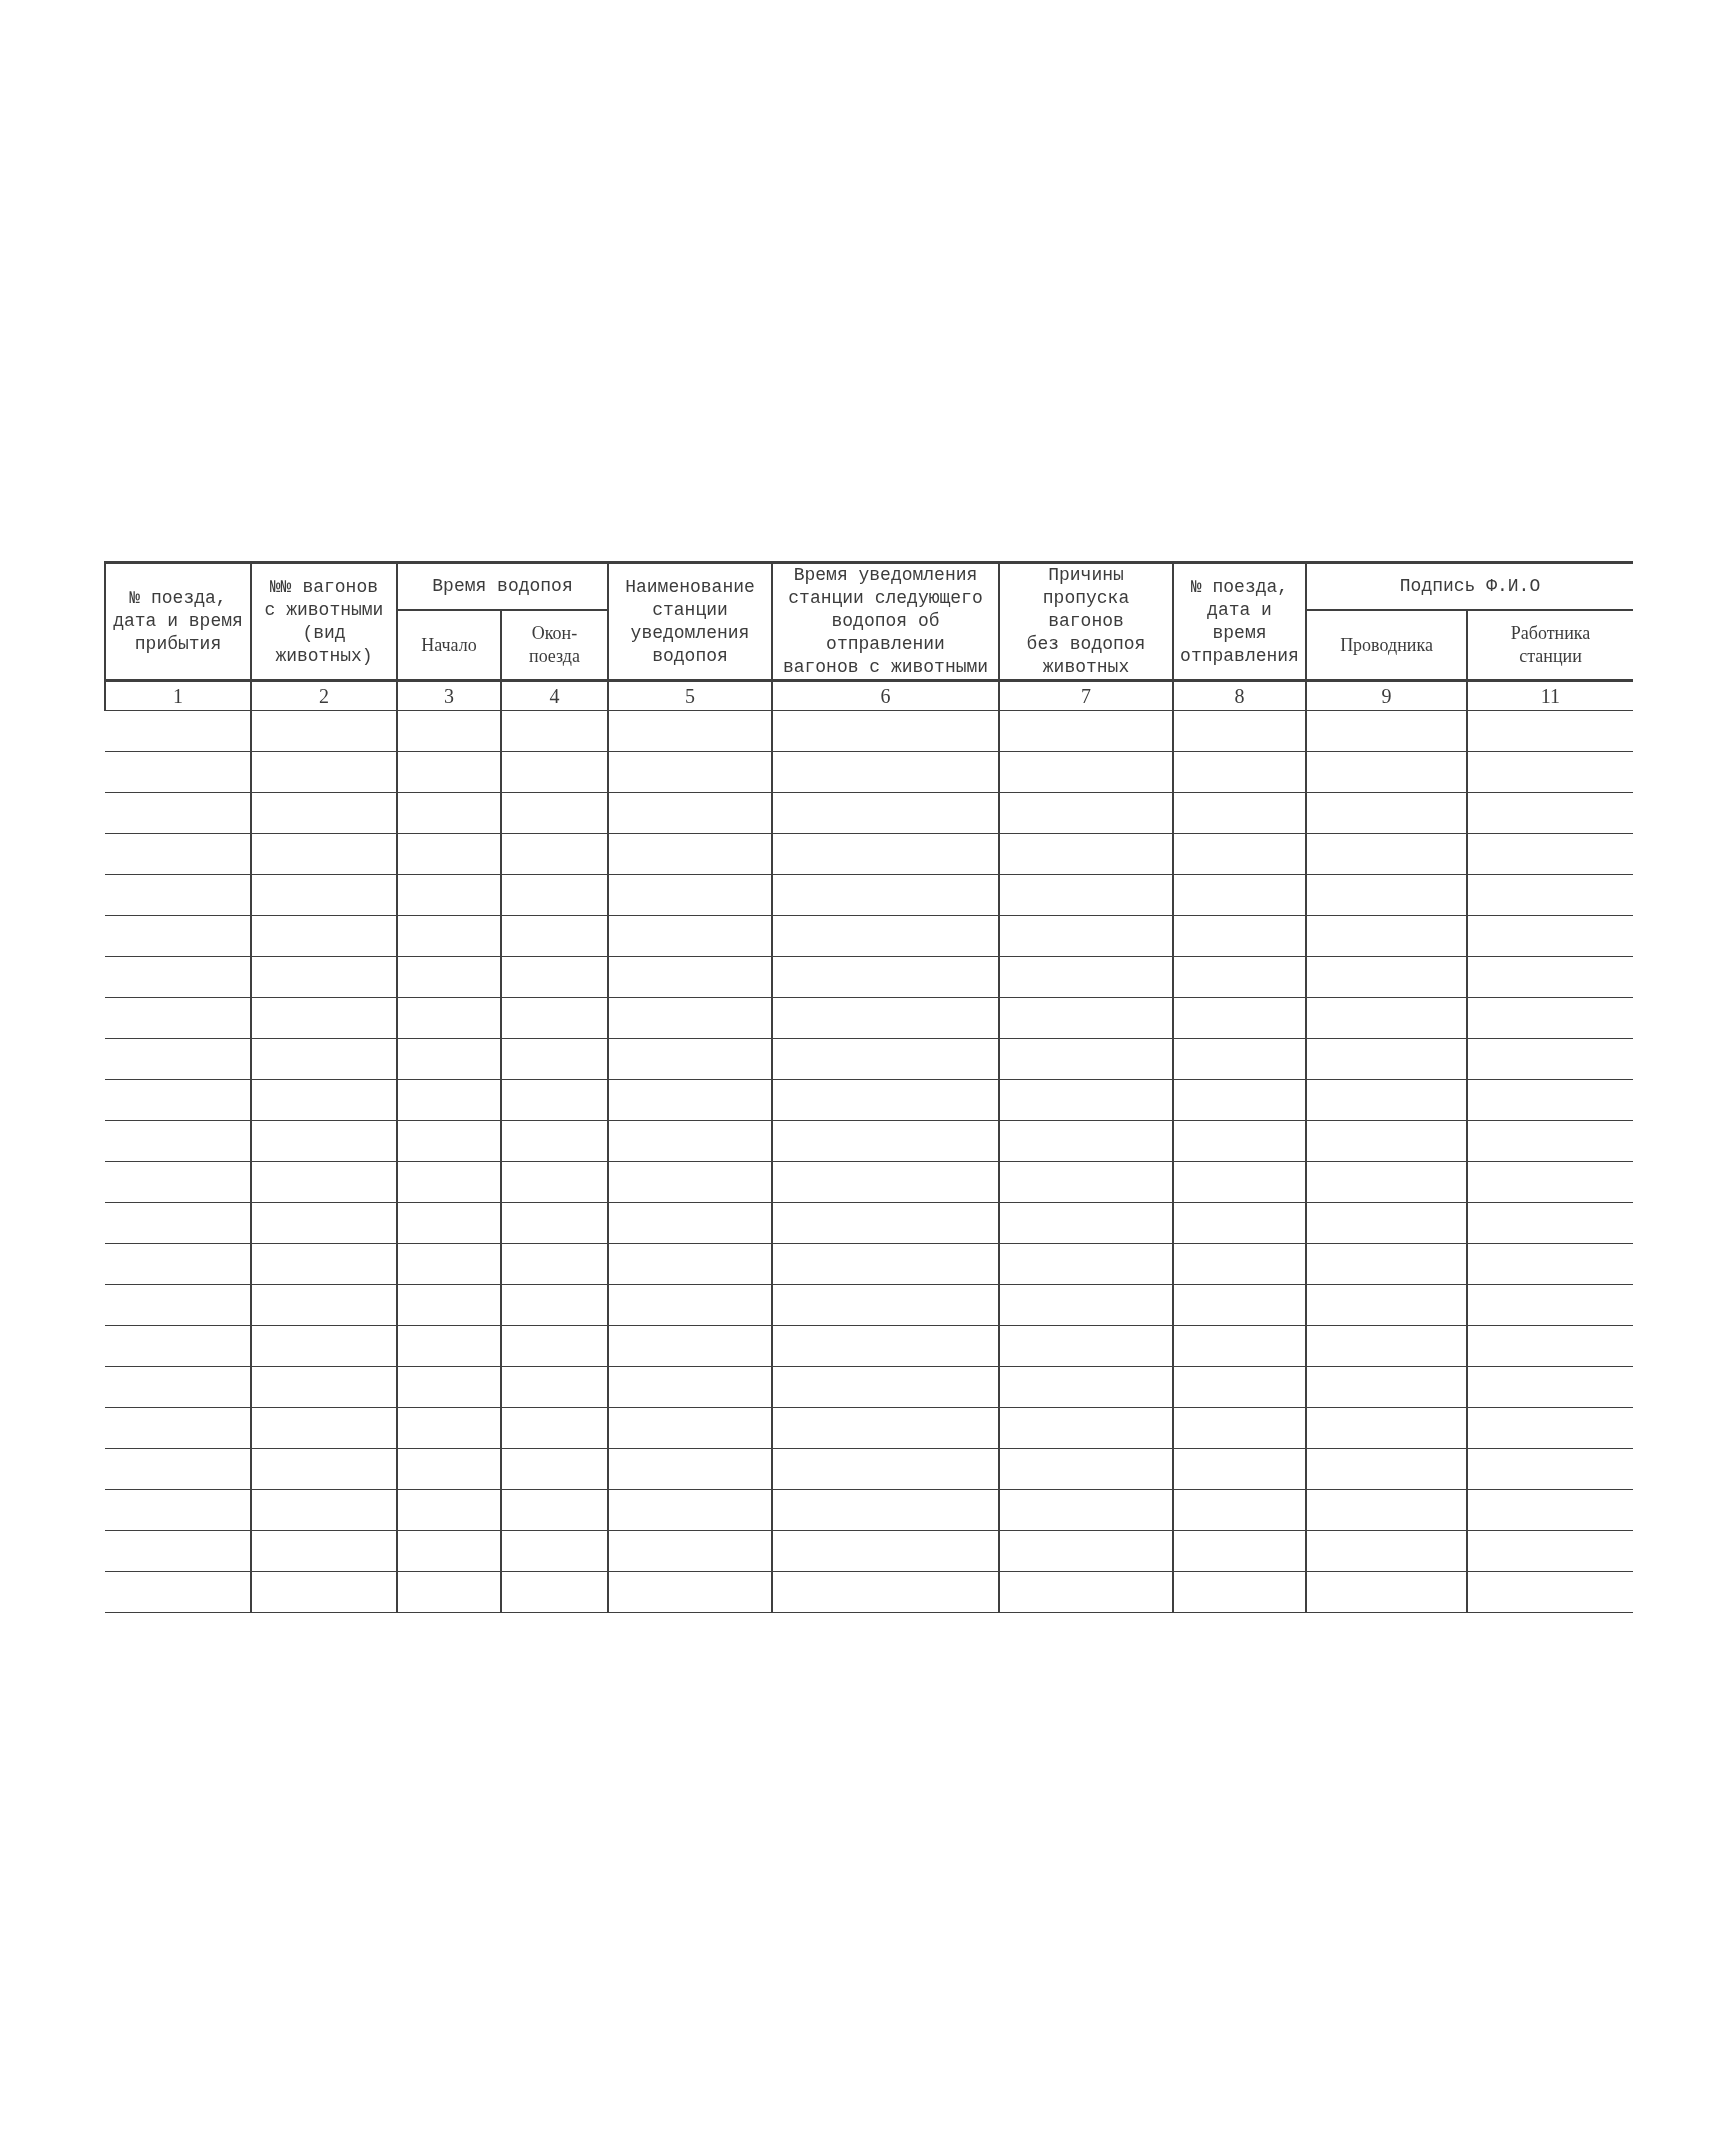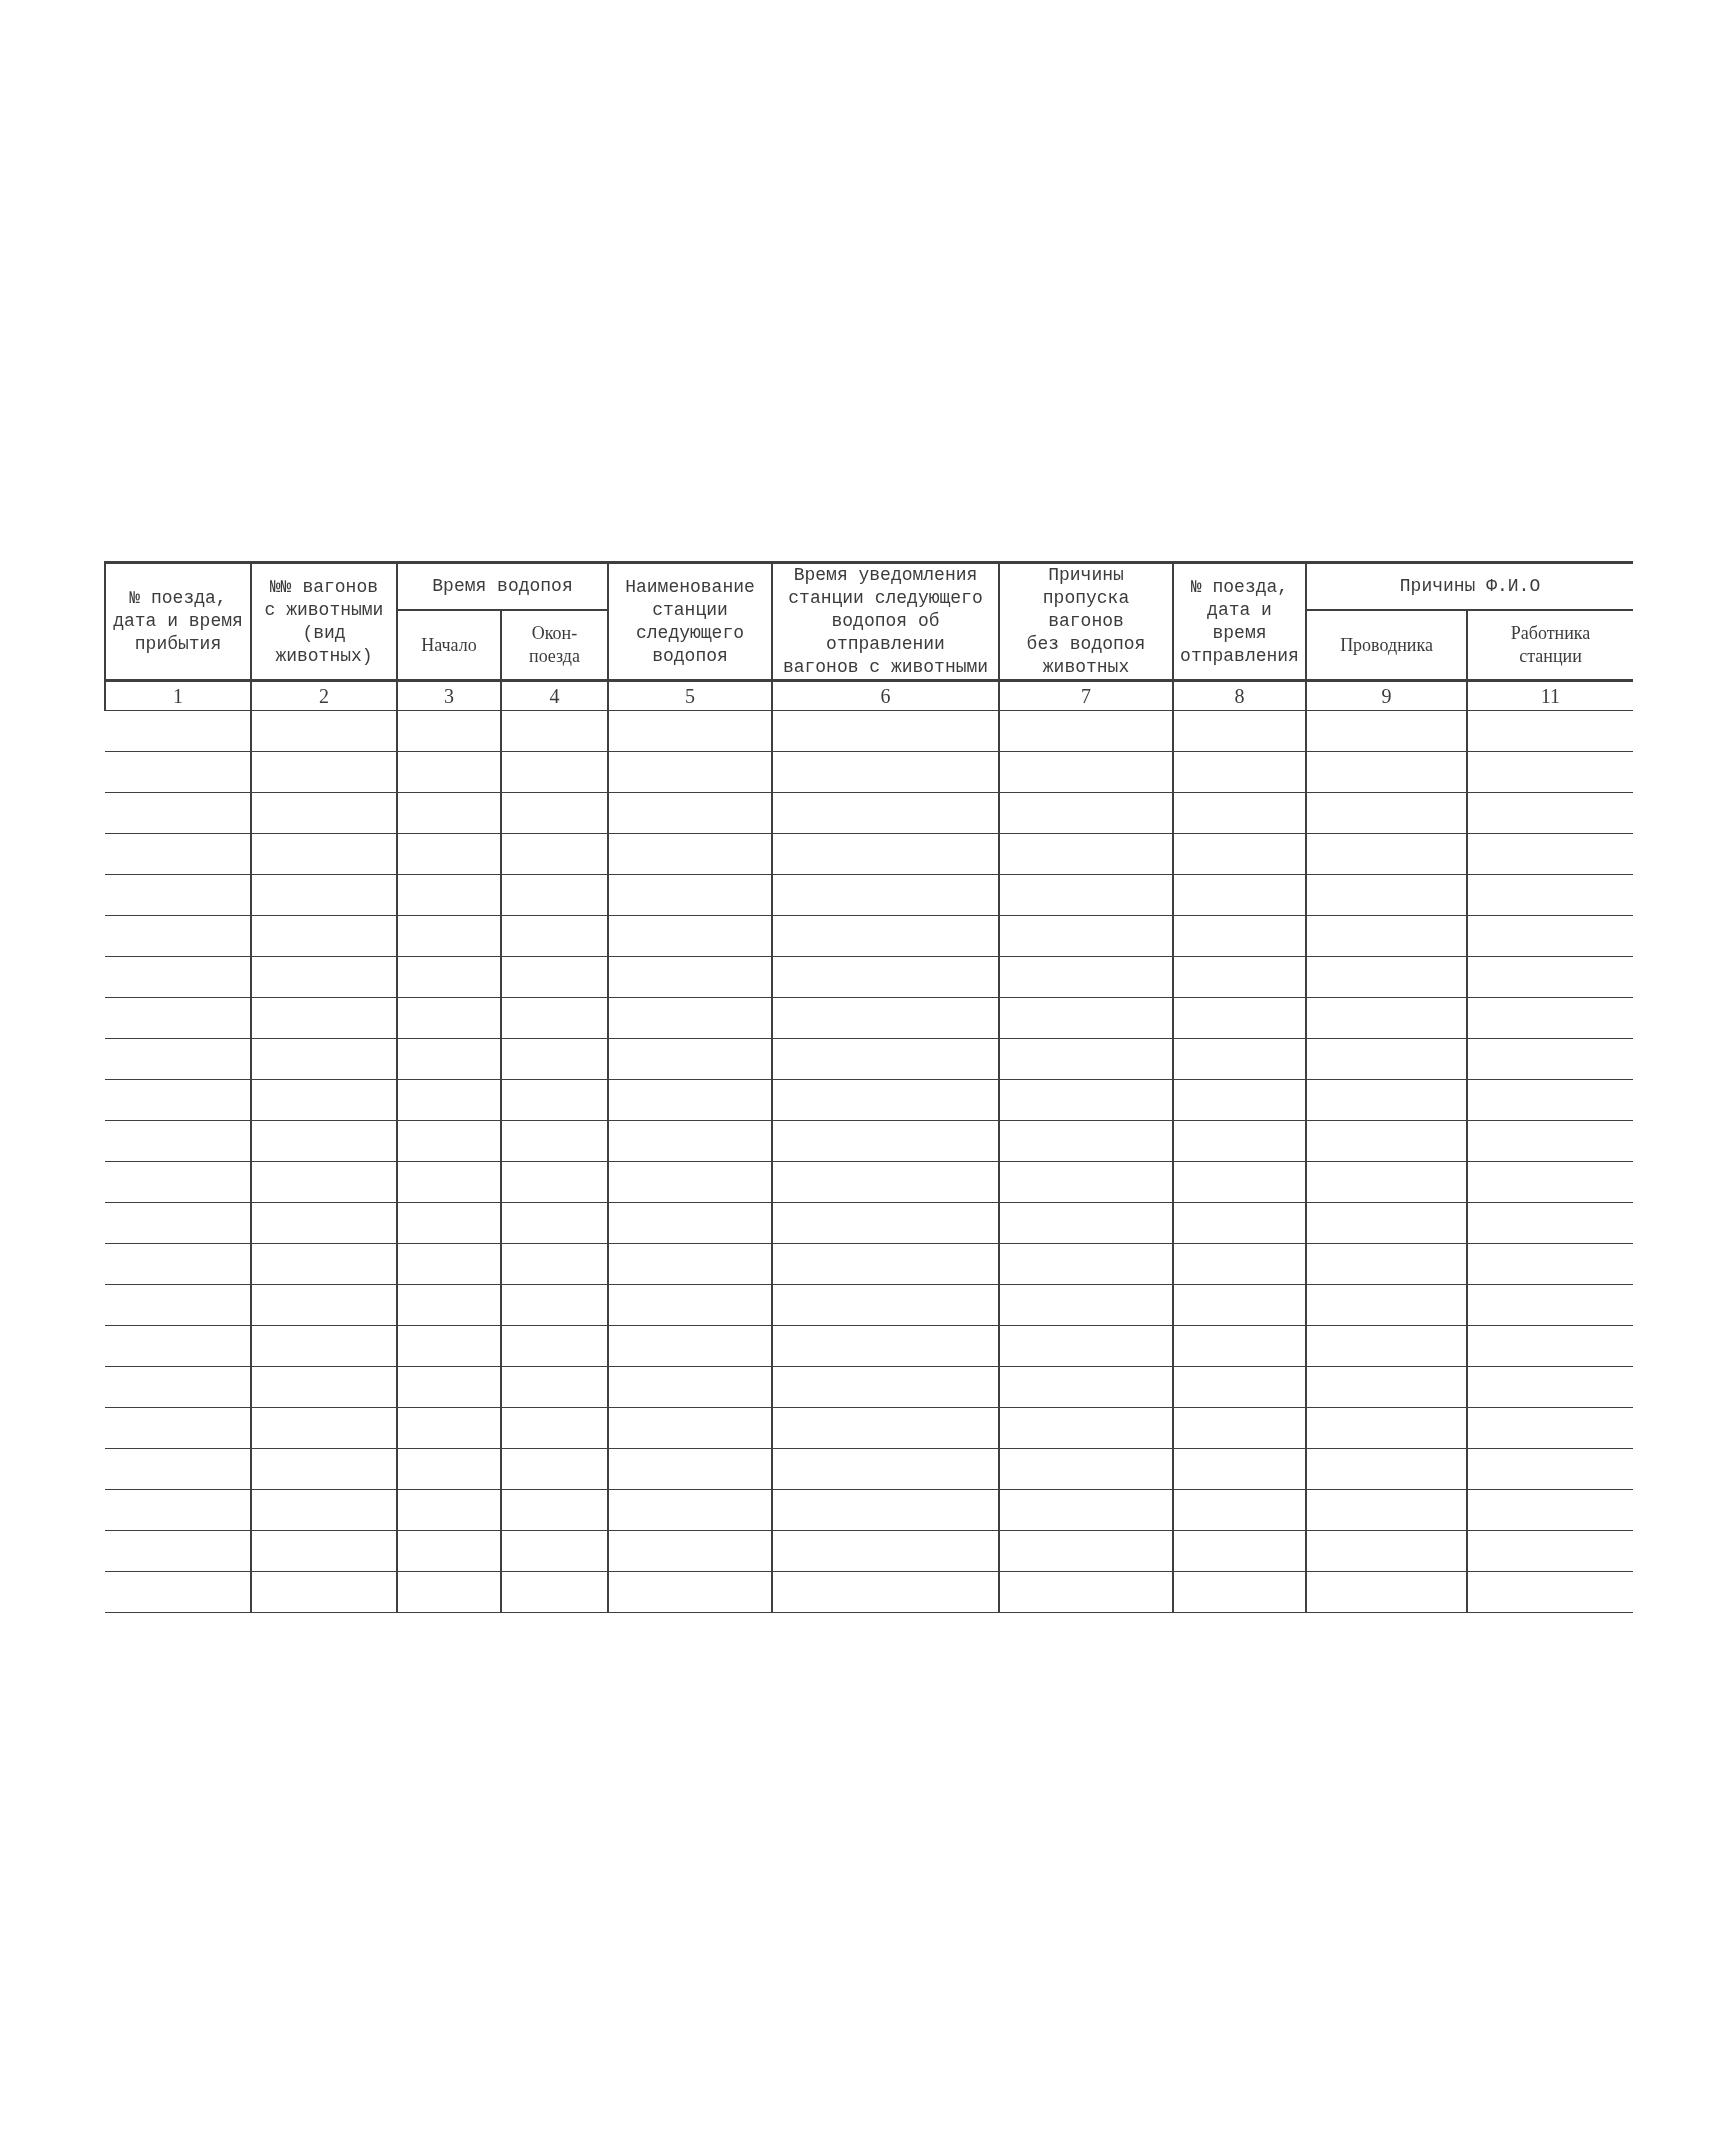--- a/index.html
+++ b/index.html
@@ -65,34 +65,34 @@
     <tr class="h1">
       <th rowspan="2">№ поезда,
 дата и время
 прибытия</th>
       <th rowspan="2">№№ вагонов
 с животными
 (вид животных)</th>
       <th colspan="2">Время водопоя</th>
       <th rowspan="2">Наименование
 станции
-следующего
+уведомления
 водопоя</th>
       <th rowspan="2">Время уведомления
 станции следующего
 водопоя об отправлении
 вагонов с животными</th>
       <th rowspan="2">Причины
 пропуска вагонов
 без водопоя
 животных</th>
       <th rowspan="2">№ поезда,
 дата и время
 отправления</th>
-      <th colspan="2">Причины Ф.И.О</th>
+      <th colspan="2">Подпись Ф.И.О</th>
     </tr>
     <tr class="h2">
       <th>Начало</th>
       <th>Окон-
 поезда</th>
       <th>Проводника</th>
       <th>Работника
 станции</th>
     </tr>
     <tr class="nums">

